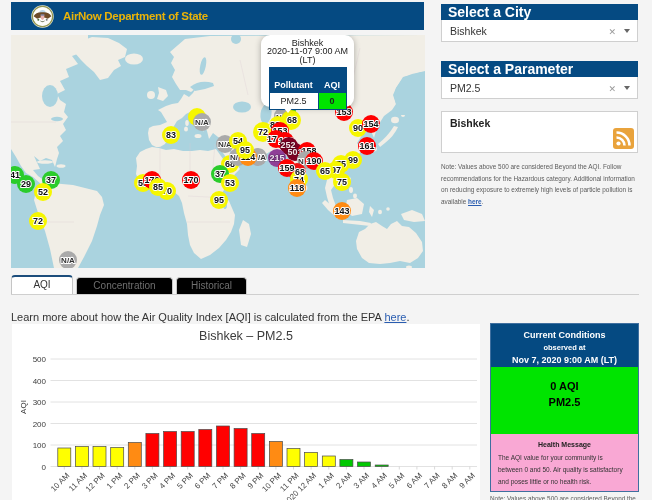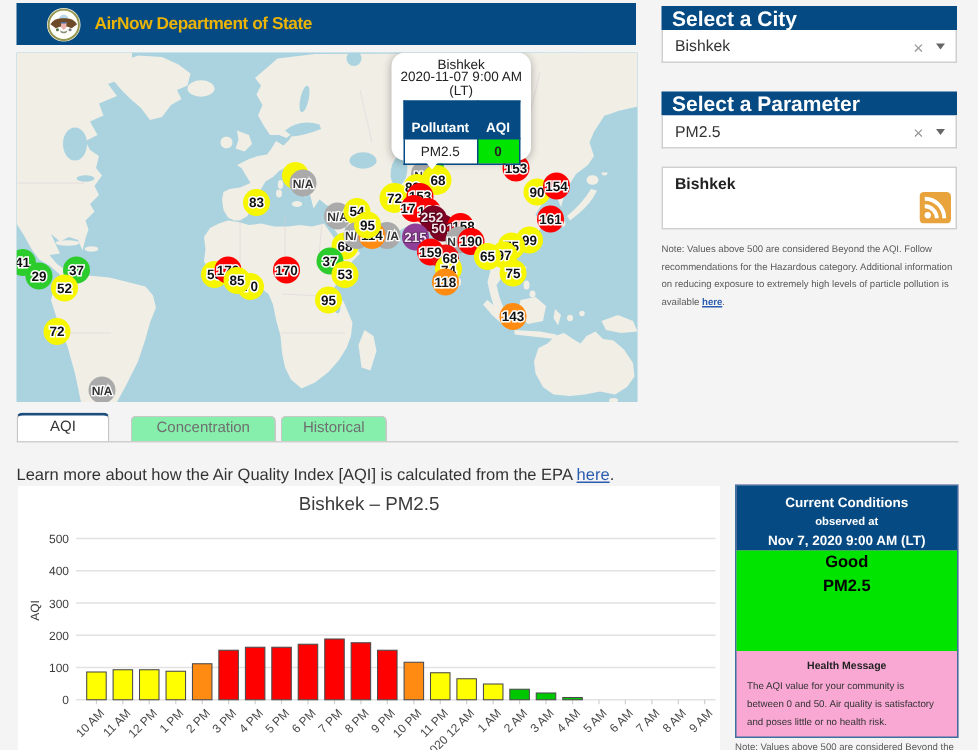--- a/index.html
+++ b/index.html
@@ -12,21 +12,21 @@
   
   #popup{left:250px;top:-0.5px;width:93px;height:72px;background:#fff;border-radius:9px;box-shadow:0 1px 6px rgba(0,0,0,.3);font-size:9px;color:#222;text-align:center;}
   #popup .ptr{position:absolute;left:21px;top:71px;width:0;height:0;border-left:6px solid transparent;border-right:6px solid transparent;border-top:7px solid #fff;}
   #popup .l1{margin-top:4px;line-height:8.7px;}
   table.pt{border-collapse:collapse;margin:2px auto 0 auto;}
   table.pt th{background:#054a82;color:#fff;font-size:9px;padding:12px 0 2px 0;border:1px solid #054a82;}
   table.pt td{font-size:9px;padding:3px 0;border:1px solid #054a82;}
   
   .tab{position:absolute;top:275px;height:19px;box-sizing:border-box;font-size:10px;line-height:16px;text-align:center;border-radius:4px 4px 0 0;}
   .tab.on{background:#fff;border:1px solid #c5c5c5;border-top:2px solid #1c4d7c;border-bottom:none;color:#333;}
-  .tab.off{background:#86efac;border:1px solid #c8c8c8;border-bottom:none;color:#6f6f6f;top:277px;height:17px;line-height:15px;margin-left:11px;}
+  .tab.off{background:#000000;border:1px solid #c8c8c8;border-bottom:none;color:#6f6f6f;top:277px;height:17px;line-height:15px;}
   #tabline{left:11px;top:294px;width:628px;height:1px;background:#cfcfcf;}
   #learn{left:11px;top:311px;font-size:11px;color:#333;}
   #learn a{color:#2a5db0;}
   
   #chart{left:12px;top:324px;width:468px;height:176px;background:#fff;}
   
   .selhdr{left:441px;width:197px;height:16px;color:#fff;font-size:14px;font-weight:bold;line-height:16px;padding-left:7px;box-sizing:border-box;}
   .selbox{left:441px;width:197px;height:22px;background:#fff;border:1px solid #cfcfcf;border-top:none;box-sizing:border-box;font-size:10.5px;color:#333;line-height:20px;}
   .selbox .v{position:absolute;left:8px;top:1px;}
   .selbox .x{position:absolute;right:21px;top:1.5px;color:#9a9a9a;font-size:9px;}
@@ -407,19 +407,19 @@
 </div>
 <div class="abs" id="note1">Note: Values above 500 are considered Beyond the AQI. Follow<br>recommendations for the Hazardous category. Additional information<br>on reducing exposure to extremely high levels of particle pollution is<br>available <a href="#">here</a>.</div>
 
 <div class="abs" id="cc">
   <div class="h">
       <div class="a">Current Conditions</div>
       <div class="b">observed at</div>
       <div class="c">Nov 7, 2020 9:00 AM (LT)</div>
     </div>
   <div class="g">
-      <div>Good</div>
+      <div style="padding-top:11px">0 AQI</div>
       <div>PM2.5</div>
     </div>
   <div class="hm">Health Message</div>
   <div class="ht">The AQI value for your community is<br>between 0 and 50. Air quality is satisfactory<br>and poses little or no health risk.</div>
 </div>
 <div class="abs" id="note2">Note: Values above 500 are considered Beyond the</div>
 
 </body></html>

